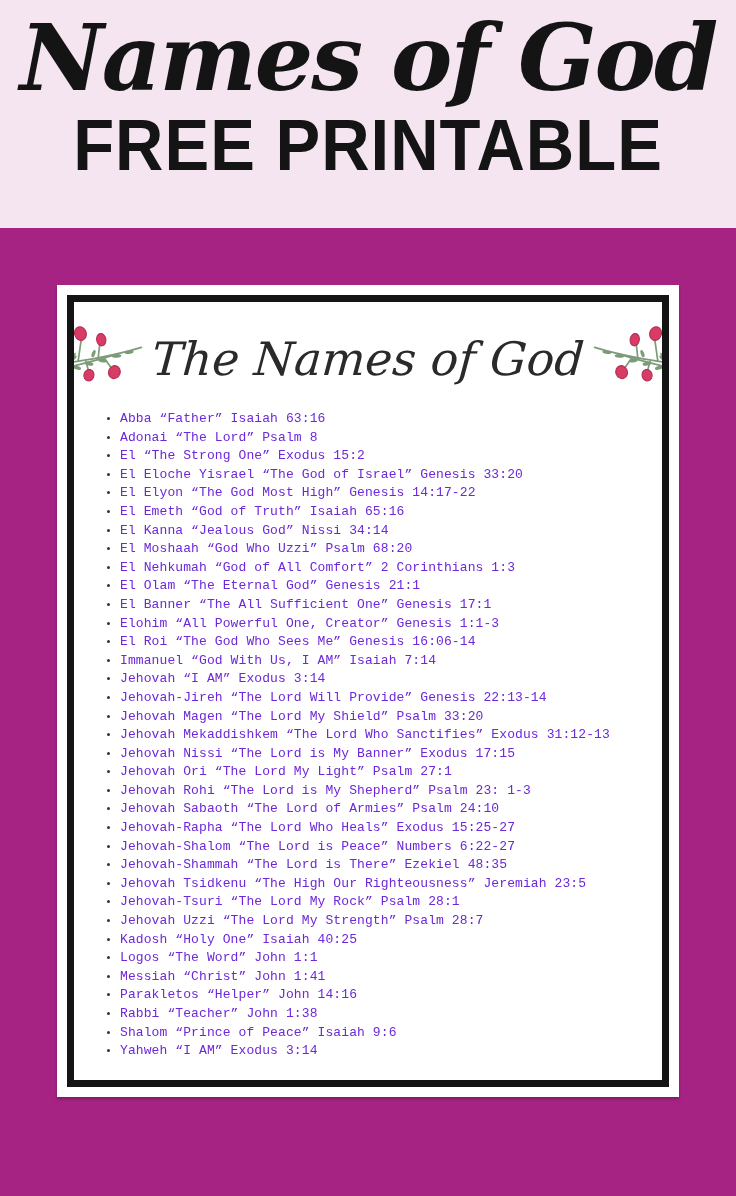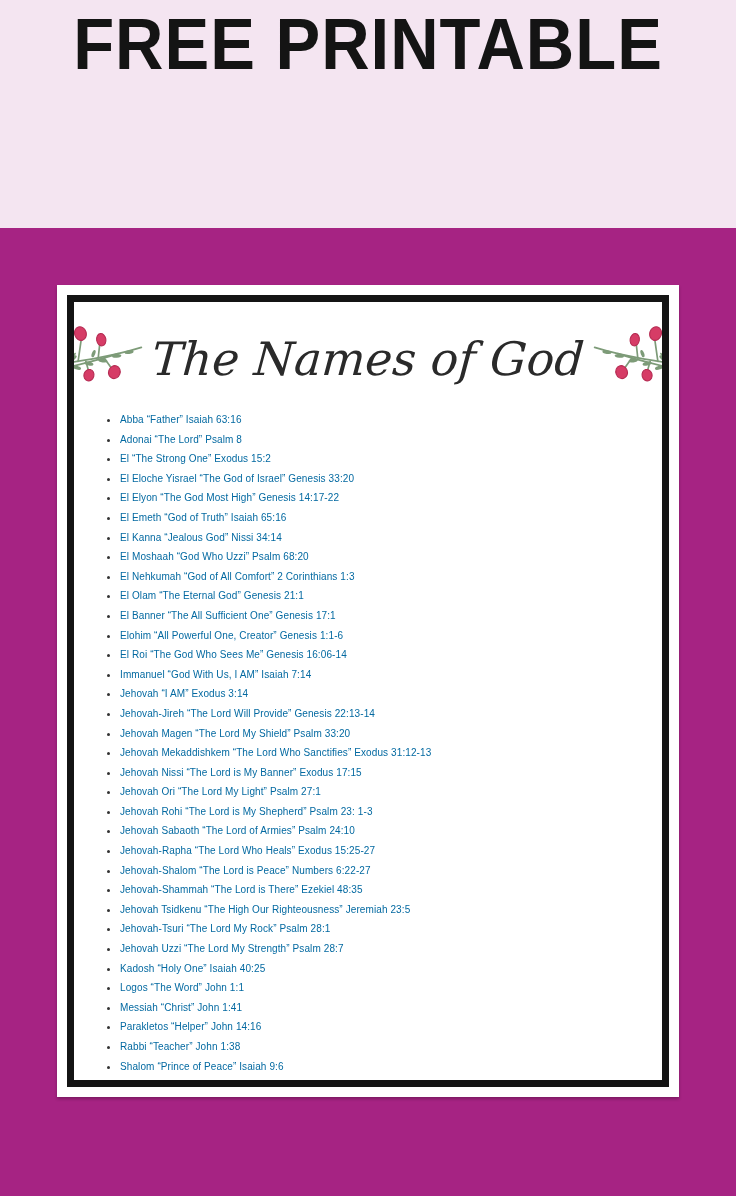--- a/index.html
+++ b/index.html
@@ -92,36 +92,37 @@
   .flower { flex: 0 0 auto; }
   .flower.flip { transform: scaleX(-1); }
 
   
   ul.names-list {
     list-style: disc;
     padding-left: 30px;
     margin-top: 2px;
   }
   ul.names-list li {
-    font-family: Liberation Sans, sans-serif;
-    font-size: 10px;
+    font-family: Liberation Mono, monospace;
+    font-size: 13px;
     line-height: 18.6px;
-    color: #0369a1;
+    color: #6d28d9;
     letter-spacing: 0.1px;
     white-space: nowrap;
   }
   ul.names-list li::marker {
     color: #333333;
     font-size: 11px;
   }
 </style>
 </head>
 <body>
 
 <div class="top-banner">
+  <div class="script-title">Names of God</div>
   <div class="block-subtitle">FREE PRINTABLE</div>
 </div>
 
 <div class="magenta-area">
   <div class="card">
     <div class="card-inner">
 
       <div class="card-header">
         <svg class="flower" width="108" height="70" viewBox="0 0 140 90" aria-hidden="true">
           <g stroke="#7d9b78" stroke-width="2.2" fill="none" stroke-linecap="round">
@@ -189,21 +190,21 @@
           <li>Adonai “The Lord” Psalm 8</li>
           <li>El “The Strong One” Exodus 15:2</li>
           <li>El Eloche Yisrael “The God of Israel” Genesis 33:20</li>
           <li>El Elyon “The God Most High” Genesis 14:17-22</li>
           <li>El Emeth “God of Truth” Isaiah 65:16</li>
           <li>El Kanna “Jealous God” Nissi 34:14</li>
           <li>El Moshaah “God Who Uzzi” Psalm 68:20</li>
           <li>El Nehkumah “God of All Comfort” 2 Corinthians 1:3</li>
           <li>El Olam “The Eternal God” Genesis 21:1</li>
           <li>El Banner “The All Sufficient One” Genesis 17:1</li>
-          <li>Elohim “All Powerful One, Creator” Genesis 1:1-6</li>
+          <li>Elohim “All Powerful One, Creator” Genesis 1:1-3</li>
           <li>El Roi “The God Who Sees Me” Genesis 16:06-14</li>
           <li>Immanuel “God With Us, I AM” Isaiah 7:14</li>
           <li>Jehovah “I AM” Exodus 3:14</li>
           <li>Jehovah-Jireh “The Lord Will Provide” Genesis 22:13-14</li>
           <li>Jehovah Magen “The Lord My Shield” Psalm 33:20</li>
           <li>Jehovah Mekaddishkem “The Lord Who Sanctifies” Exodus 31:12-13</li>
           <li>Jehovah Nissi “The Lord is My Banner” Exodus 17:15</li>
           <li>Jehovah Ori “The Lord My Light” Psalm 27:1</li>
           <li>Jehovah Rohi “The Lord is My Shepherd” Psalm 23: 1-3</li>
           <li>Jehovah Sabaoth “The Lord of Armies” Psalm 24:10</li>

